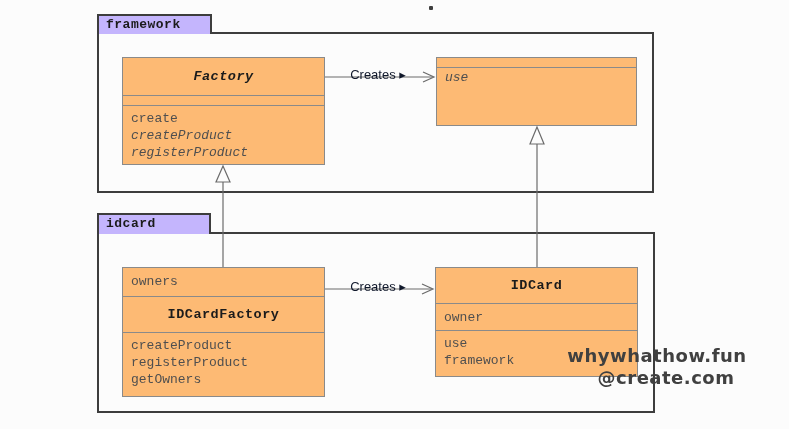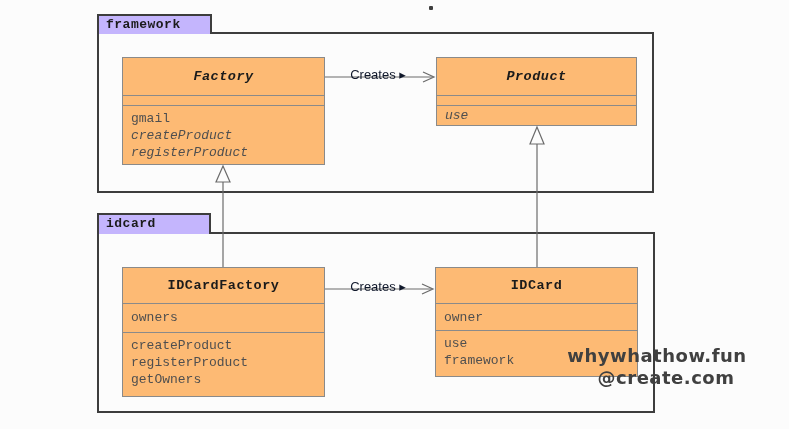--- a/index.html
+++ b/index.html
@@ -67,39 +67,38 @@
 
   <div class="pkg-tab" style="left:97px;top:213px;width:114px;height:21px;">
     <span>idcard</span>
   </div>
   <div class="pkg-body" style="left:97px;top:232px;width:558px;height:181px;"></div>
 
   <div class="class-box" style="left:122px;top:57px;width:203px;height:108px;">
     <div class="compartment with-sep cls-title abstract" style="height:38px;">Factory</div>
     <div class="compartment with-sep" style="height:10px;"></div>
     <div class="compartment methods-pad" style="flex:1;">
-      <div class="member">gmail</div>
+      <div class="member">create</div>
       <div class="member abstract">createProduct</div>
       <div class="member abstract">registerProduct</div>
     </div>
   </div>
 
   <div class="class-box" style="left:436px;top:57px;width:201px;height:69px;">
-    <div class="compartment with-sep cls-title abstract" style="height:38px;">Product</div>
     <div class="compartment with-sep" style="height:10px;"></div>
     <div class="compartment" style="flex:1;padding-top:1px;">
       <div class="member abstract">use</div>
     </div>
   </div>
 
   <div class="class-box" style="left:122px;top:267px;width:203px;height:130px;">
-    <div class="compartment with-sep cls-title" style="height:36px;">IDCardFactory</div>
     <div class="compartment with-sep attrs-pad" style="height:29px;">
       <div class="member">owners</div>
     </div>
+    <div class="compartment with-sep cls-title" style="height:36px;">IDCardFactory</div>
     <div class="compartment methods-pad" style="flex:1;">
       <div class="member">createProduct</div>
       <div class="member">registerProduct</div>
       <div class="member">getOwners</div>
     </div>
   </div>
 
   <div class="class-box" style="left:435px;top:267px;width:203px;height:110px;">
     <div class="compartment with-sep cls-title" style="height:36px;">IDCard</div>
     <div class="compartment with-sep attrs-pad" style="height:27px;">

